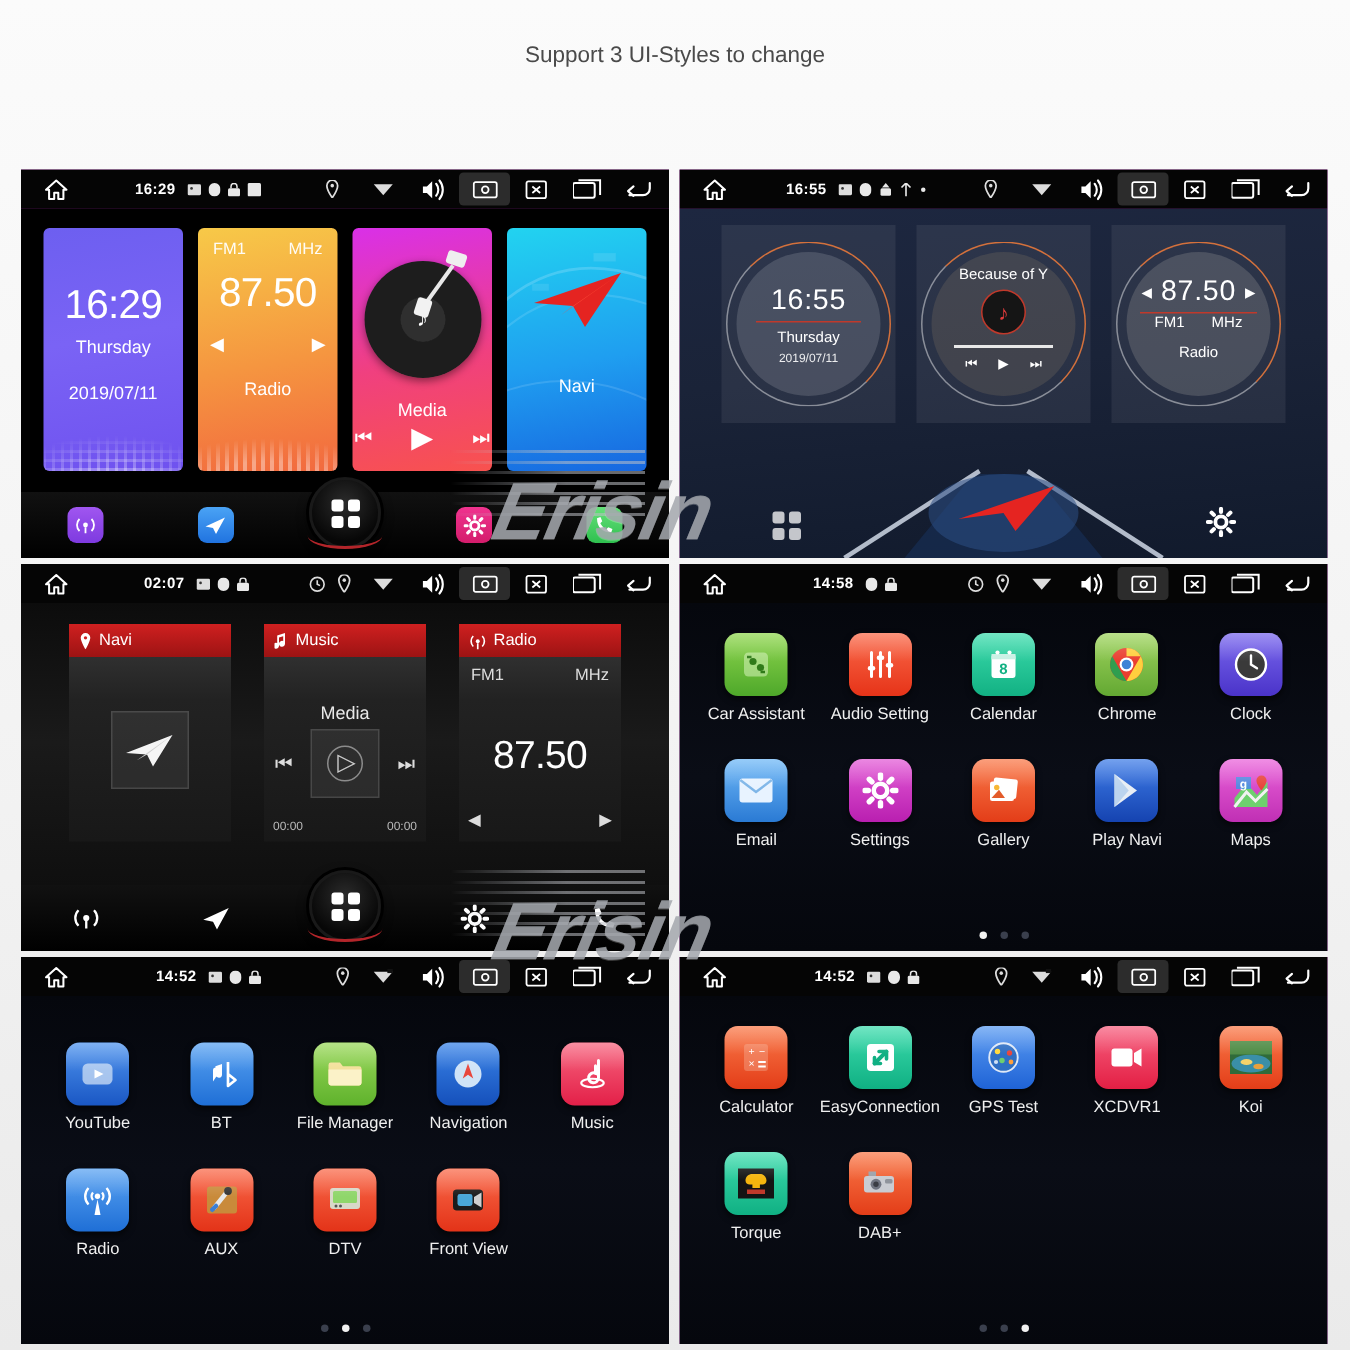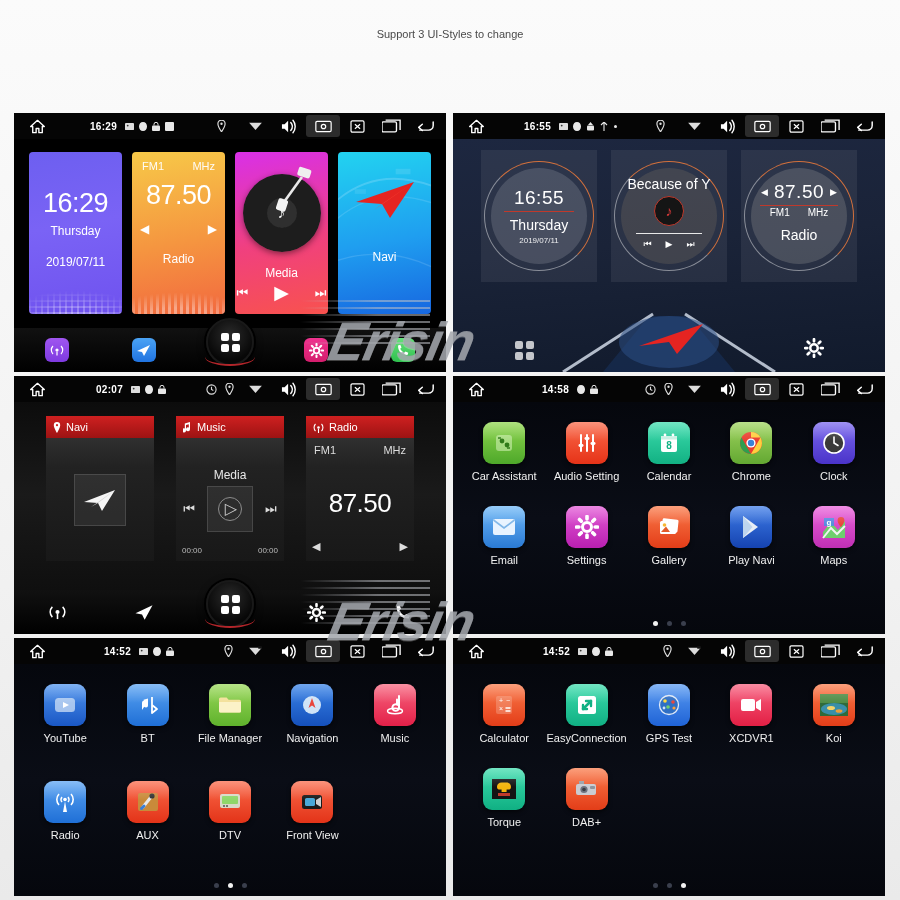--- a/index.html
+++ b/index.html
@@ -12,21 +12,21 @@
   }
 
   
   #header { width:900px; height:113px; display:flex; flex-direction:column;
             align-items:center; justify-content:flex-start; padding-top:18px; }
   #title-pill {
     border:1.5px solid #8a8a8a; border-radius:40px;
     padding:6px 46px 9px 46px; background:transparent;
   }
   #title-pill .t { font-size:32px; font-weight:bold; letter-spacing:1px; color:#111; line-height:1.05; }
-  #subtitle { margin-top:10px; font-size:11px; color:#4a4a4a; }
+  #subtitle { margin-top:10px; font-size:15px; color:#4a4a4a; }
 
   
   #grid {
     position:absolute; left:14px; top:113px;
     width:872px; height:775px;
     display:grid;
     grid-template-columns: 432px 432px;
     grid-template-rows: 259px 258px 258px;
     gap: 4px 7px;
   }
@@ -113,21 +113,21 @@
   .p2-card { flex:1; background:rgba(255,255,255,.07); position:relative; }
   .ring { position:absolute; left:50%; top:50%; transform:translate(-50%,-50%);
           width:110px; height:110px; border-radius:50%; }
   .ring .outer { position:absolute; inset:0; border-radius:50%;
           border:1.5px solid rgba(255,255,255,.45);
           border-top-color:#d4713c; border-right-color:#d4713c; }
   .ring .inner { position:absolute; inset:7px; border-radius:50%;
           background:rgba(255,255,255,.14); display:flex; flex-direction:column;
           align-items:center; justify-content:center; color:#fff; }
   .ring .inner .t1 { font-size:19px; letter-spacing:0.5px; }
-  .ring .inner .t2 { font-size:14px; margin-top:4px; }
+  .ring .inner .t2 { font-size:10px; margin-top:4px; }
   .ring .inner .t3 { font-size:8px; margin-top:3px; opacity:.9; }
   .redline { width:70px; height:1px; background:#c0392b; margin:2px 0 1px; }
   .p2-dock { position:absolute; left:0; right:0; bottom:0; height:44px;
              display:flex; align-items:center; justify-content:space-around; }
   .p2-road { position:absolute; left:0; right:0; bottom:0; height:70px; overflow:hidden;}
 
   
   .p3-body { position:absolute; inset:26px 0 0 0;
              background:linear-gradient(180deg,#0c0c0c 0%,#1a1a1a 40%,#0a0a0a 100%); }
   .p3-cards { position:absolute; left:32px; top:14px; width:368px; height:145px;
@@ -952,21 +952,21 @@
         <div class="sb-btn">
           <svg class="ic" width="19" height="13" viewBox="0 0 21 14">
               <path d="M19 2v4a5 5 0 01-5 5H4" fill="none" stroke="#fff" stroke-width="1.6" stroke-linecap="round"></path>
               <path d="M7 4.5L3 8l4 3.5" fill="none" stroke="#fff" stroke-width="1.6" stroke-linecap="round" stroke-linejoin="round"></path>
             </svg>
         </div>
       </div>
     </div>
 
     <div class="apps-body">
-      <div class="apps-grid" style="row-gap:37px; top:20px">
+      <div class="apps-grid" style="row-gap:24px; top:31px">
 
         <div class="app">
           <div class="app-ico" style="background:linear-gradient(180deg,#4f94ee,#1a57c4)">
             <svg width="24" height="18" viewBox="0 0 24 18">
                 <rect x="2" y="2" width="20" height="14" rx="3.5" fill="#cfe0f5" opacity=".75"></rect>
                 <path d="M10 6 L16 9 L10 12z" fill="#fff"></path>
               </svg>
           </div>
           <div class="app-lbl">YouTube</div>
         </div>

